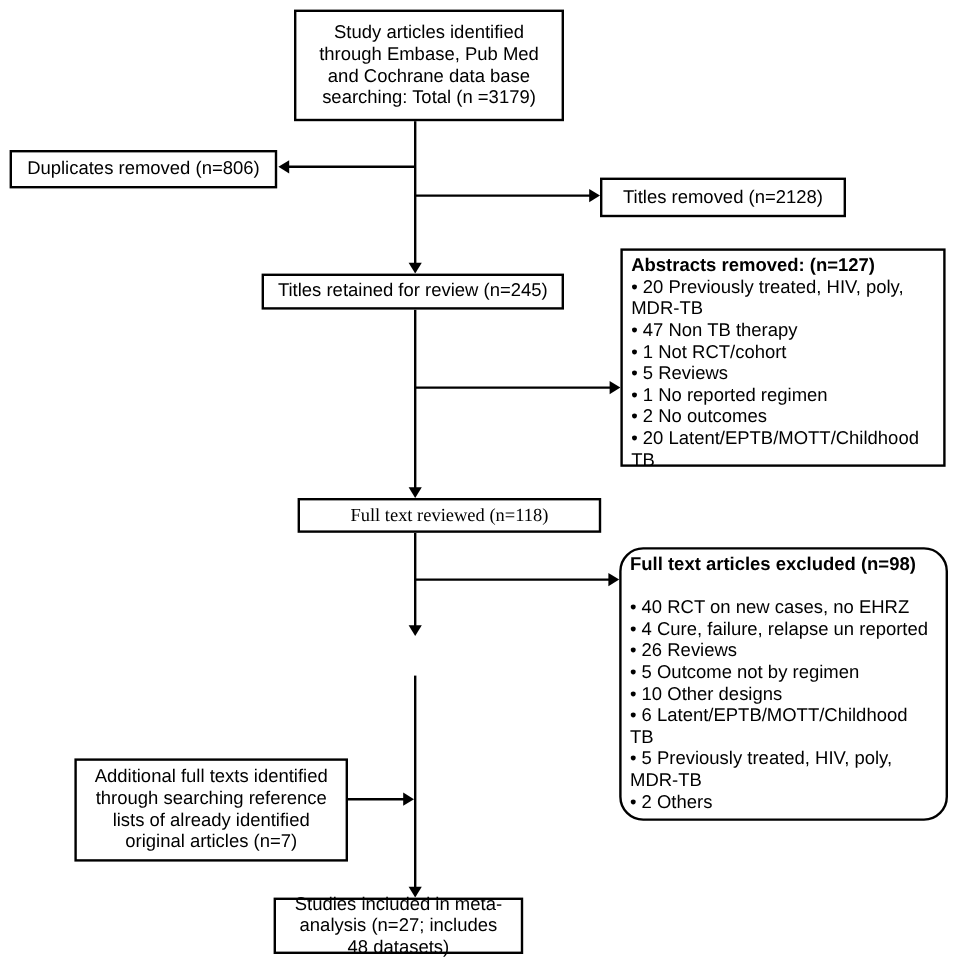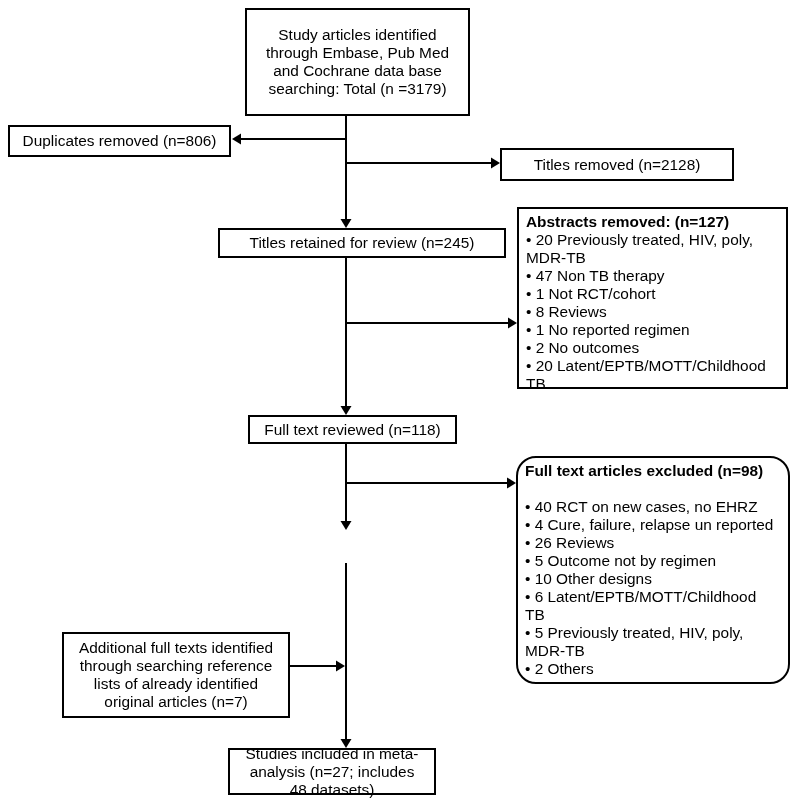--- a/index.html
+++ b/index.html
@@ -49,26 +49,26 @@
   }
   .box-title {
     font-weight: bold;
   }
   .box-title.with-gap {
     margin-bottom: 18px;
   }
   .bullet-list .bullet-item {
     max-width: 252px;
   }
-  .box-identified        { left: 245px; top:   8px; width: 225px; height:  108px; padding: 0 10px; }
+  .box-identified        { left: 245px; top:   8px; width: 225px; height:  93px; padding: 0 10px; }
   .box-duplicates        { left:   8px; top: 125px; width: 223px; height:  32px; }
-  .box-titles-removed    { left: 500px; top: 148px; width: 234px; height:  33px; }
-  .box-titles-retained   { left: 218px; top: 228px; width: 288px; height:  30px; }
+  .box-titles-removed    { left: 500px; top: 148px; width: 205px; height:  33px; }
+  .box-titles-retained   { left: 218px; top: 228px; width: 252px; height:  30px; }
   .box-abstracts-removed { left: 517px; top: 207px; width: 271px; height: 182px; }
-  .box-fulltext-reviewed { left: 248px; top: 415px; width: 209px; height:  29px; }
+  .box-fulltext-reviewed { left: 248px; top: 415px; width: 253px; height:  29px; font-family: Liberation Serif, serif; }
   .box-fulltext-excluded { left: 516px; top: 456px; width: 274px; height: 228px; border-radius: 20px; }
   .box-fulltexts-retained{ left: 248px; top: 530px; width: 210px; height:  33px; }
   .box-additional        { left:  62px; top: 632px; width: 228px; height:  86px; padding: 10px 7px; }
   .box-included          { left: 228px; top: 748px; width: 208px; height:  47px; padding: 0 9px; }
 </style>
 </head>
 <body>
 
 <div class="canvas">
 
@@ -126,21 +126,21 @@
   <div class="box center box-titles-retained">
     <span>Titles retained for review (n=245)</span>
   </div>
 
   <div class="box list-box box-abstracts-removed">
     <div class="box-title">Abstracts removed: (n=127)</div>
     <div class="bullet-list">
         <div class="bullet-item">• 20 Previously treated, HIV, poly, MDR-TB</div>
         <div class="bullet-item">• 47 Non TB therapy</div>
         <div class="bullet-item">• 1 Not RCT/cohort</div>
-        <div class="bullet-item">• 8 Reviews</div>
+        <div class="bullet-item">• 5 Reviews</div>
         <div class="bullet-item">• 1 No reported regimen</div>
         <div class="bullet-item">• 2 No outcomes</div>
         <div class="bullet-item">• 20 Latent/EPTB/MOTT/Childhood TB</div>
       </div>
   </div>
 
   <div class="box center box-fulltext-reviewed">
     <span>Full text reviewed (n=118)</span>
   </div>
 

